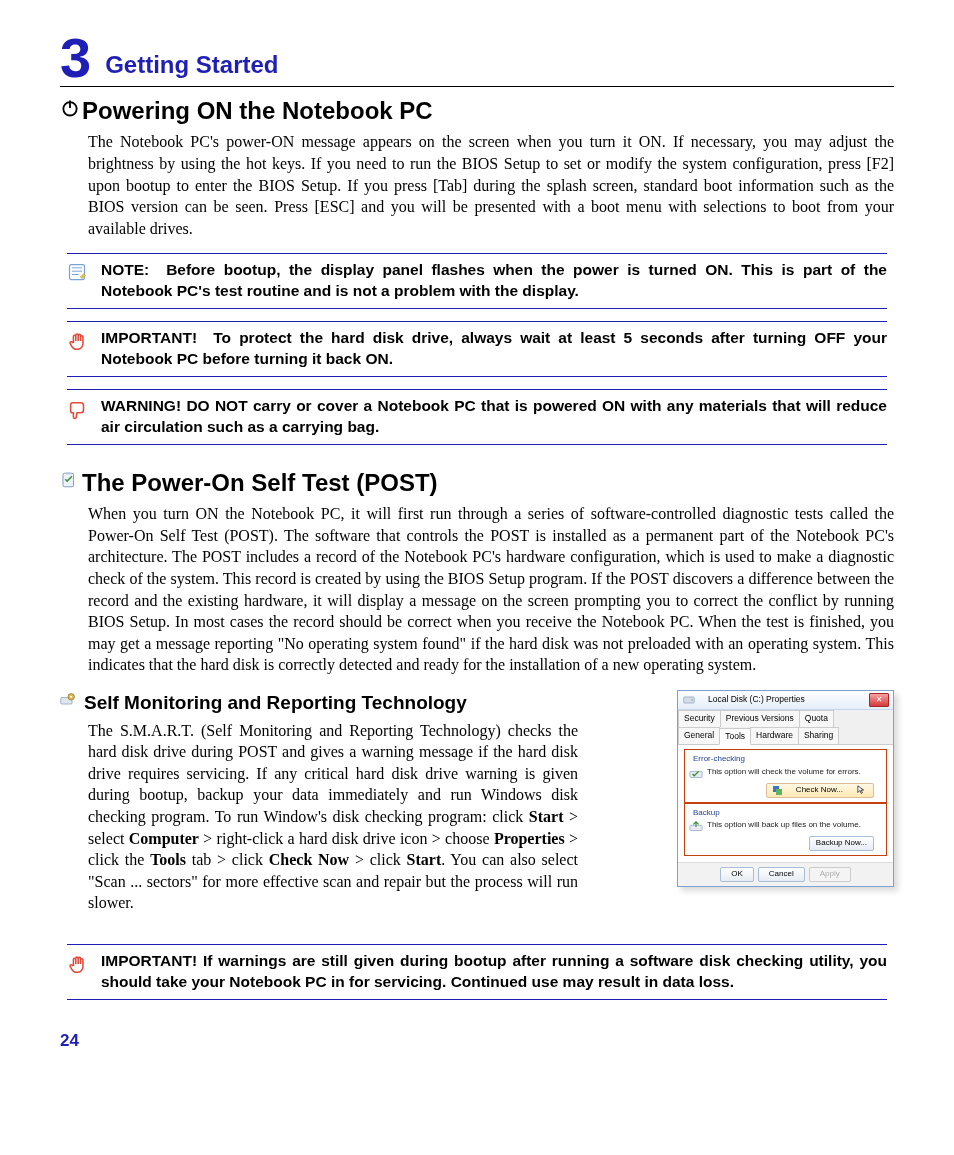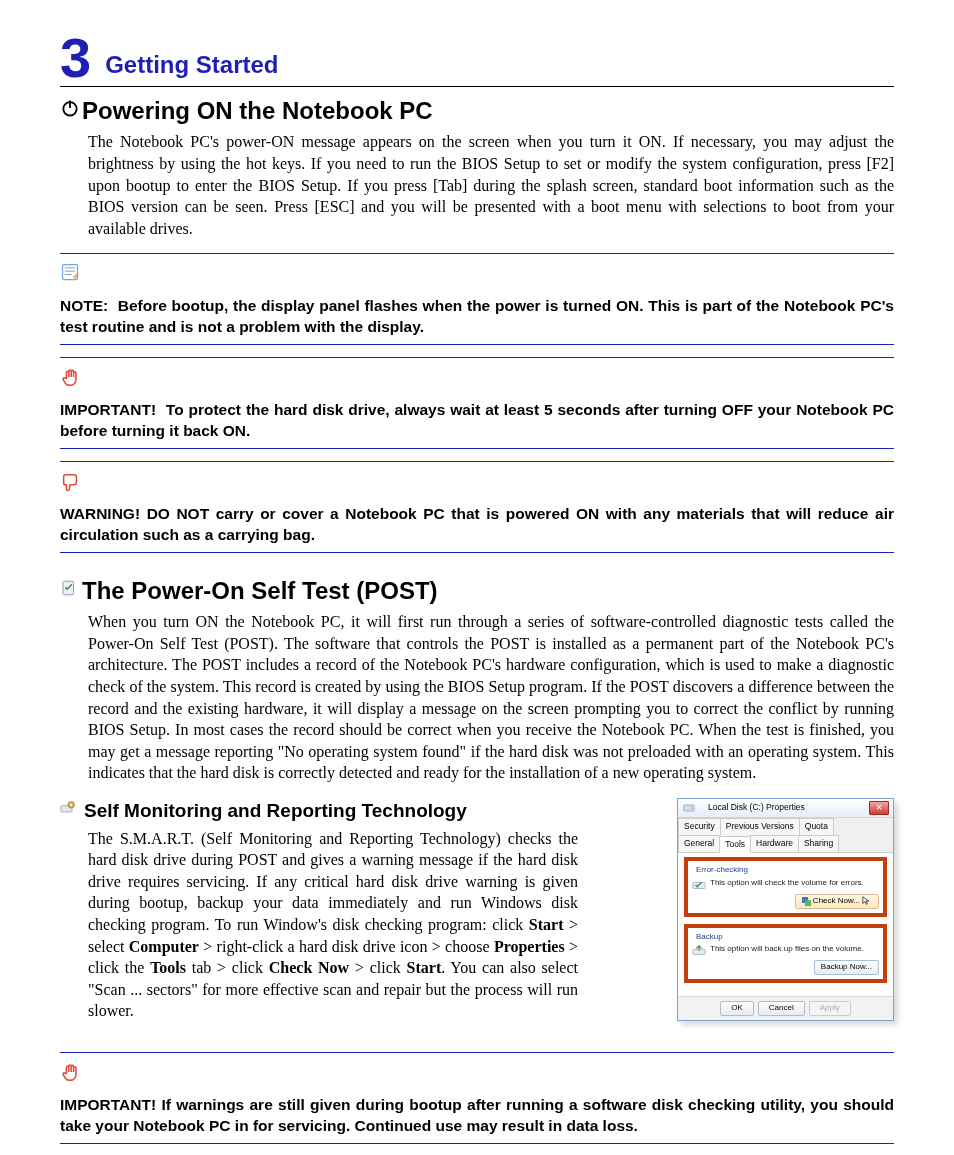--- a/index.html
+++ b/index.html
@@ -57,23 +57,22 @@
   }
   .body-text-wrapped {
     margin: 4px 0 14px 28px;
     text-align: justify;
     width: 490px;
   }
   .callout {
     border-top: 1.5px solid #1f1fb5;
     border-bottom: 1.5px solid #1f1fb5;
     padding: 6px 0;
-    margin: 12px 0;
-    display: flex;
-    flex-direction: column;
+    margin: 12px 7px;
+    display: flex;
   }
   .callout-icon {
     width: 34px;
     flex: 0 0 34px;
     display: flex;
     align-items: flex-start;
     justify-content: flex-start;
     padding-top: 2px;
   }
   .callout-text {
@@ -136,33 +135,33 @@
     border:1px solid #a02828;
     display:flex;align-items:center;justify-content:center;
     font-size:8px; line-height:1;
     border-radius:1px;
   }
   .tabs { display:flex; background:#f0f0f0; border-bottom:1px solid #ccc;}
   .tab { padding: 2px 5px; border:1px solid #ccc; border-bottom:none; background:#f7f7f7; margin-right:-1px;}
   .tab.active { background:#fff; border-bottom:1px solid #fff; position:relative; top:1px;}
   .tabrow2 { display:flex; background:#f0f0f0;}
   .dialog-body { padding: 4px 6px 6px 6px; }
-  .group { border:4px solid #c2410c; margin-bottom:7px; padding:3px 4px 4px 4px; }
+  .group { border:1px solid #c2410c; margin-bottom:0; padding:3px 12px 4px 4px; }
   .group-title { font-size:8px; color:#1f3f8f; margin:-9px 0 2px 2px; background:#fff; display:inline-block; padding:0 2px;}
   .group-row { display:flex; align-items:flex-start; gap:4px;}
   .group-text { flex:1; font-size:8px; color:#222;}
   .mini-btn {
     background: linear-gradient(#fefefe,#e7ecf4);
     border:1px solid #a9bdd7;
     font-size:8px;
     padding:1px 6px;
     border-radius:2px;
     float:right;
     margin-top:2px;
-    display:flex; align-items:center; gap:2px;
+    display:flex; align-items:center; gap:14px;
   }
   .hlbtn { border:1px solid #db9; background:linear-gradient(#fff8e6,#ffe9b3);}
   .dialog-foot { display:flex; justify-content:center; gap:4px; padding:4px 6px; background:#f2f2f2; border-top:1px solid #ddd;}
   .foot-btn { background: linear-gradient(#fefefe,#e7ecf4); border:1px solid #a9bdd7; font-size:8px; padding:1px 10px; border-radius:2px;}
   .foot-btn.disabled { color:#aaa; border-color:#ccc; background:#f4f4f4;}
   .disk-ic { width:14px; height:12px;}
   .clearfix::after { content:""; display:block; clear:both;}
 </style>
 </head>
 <body>

